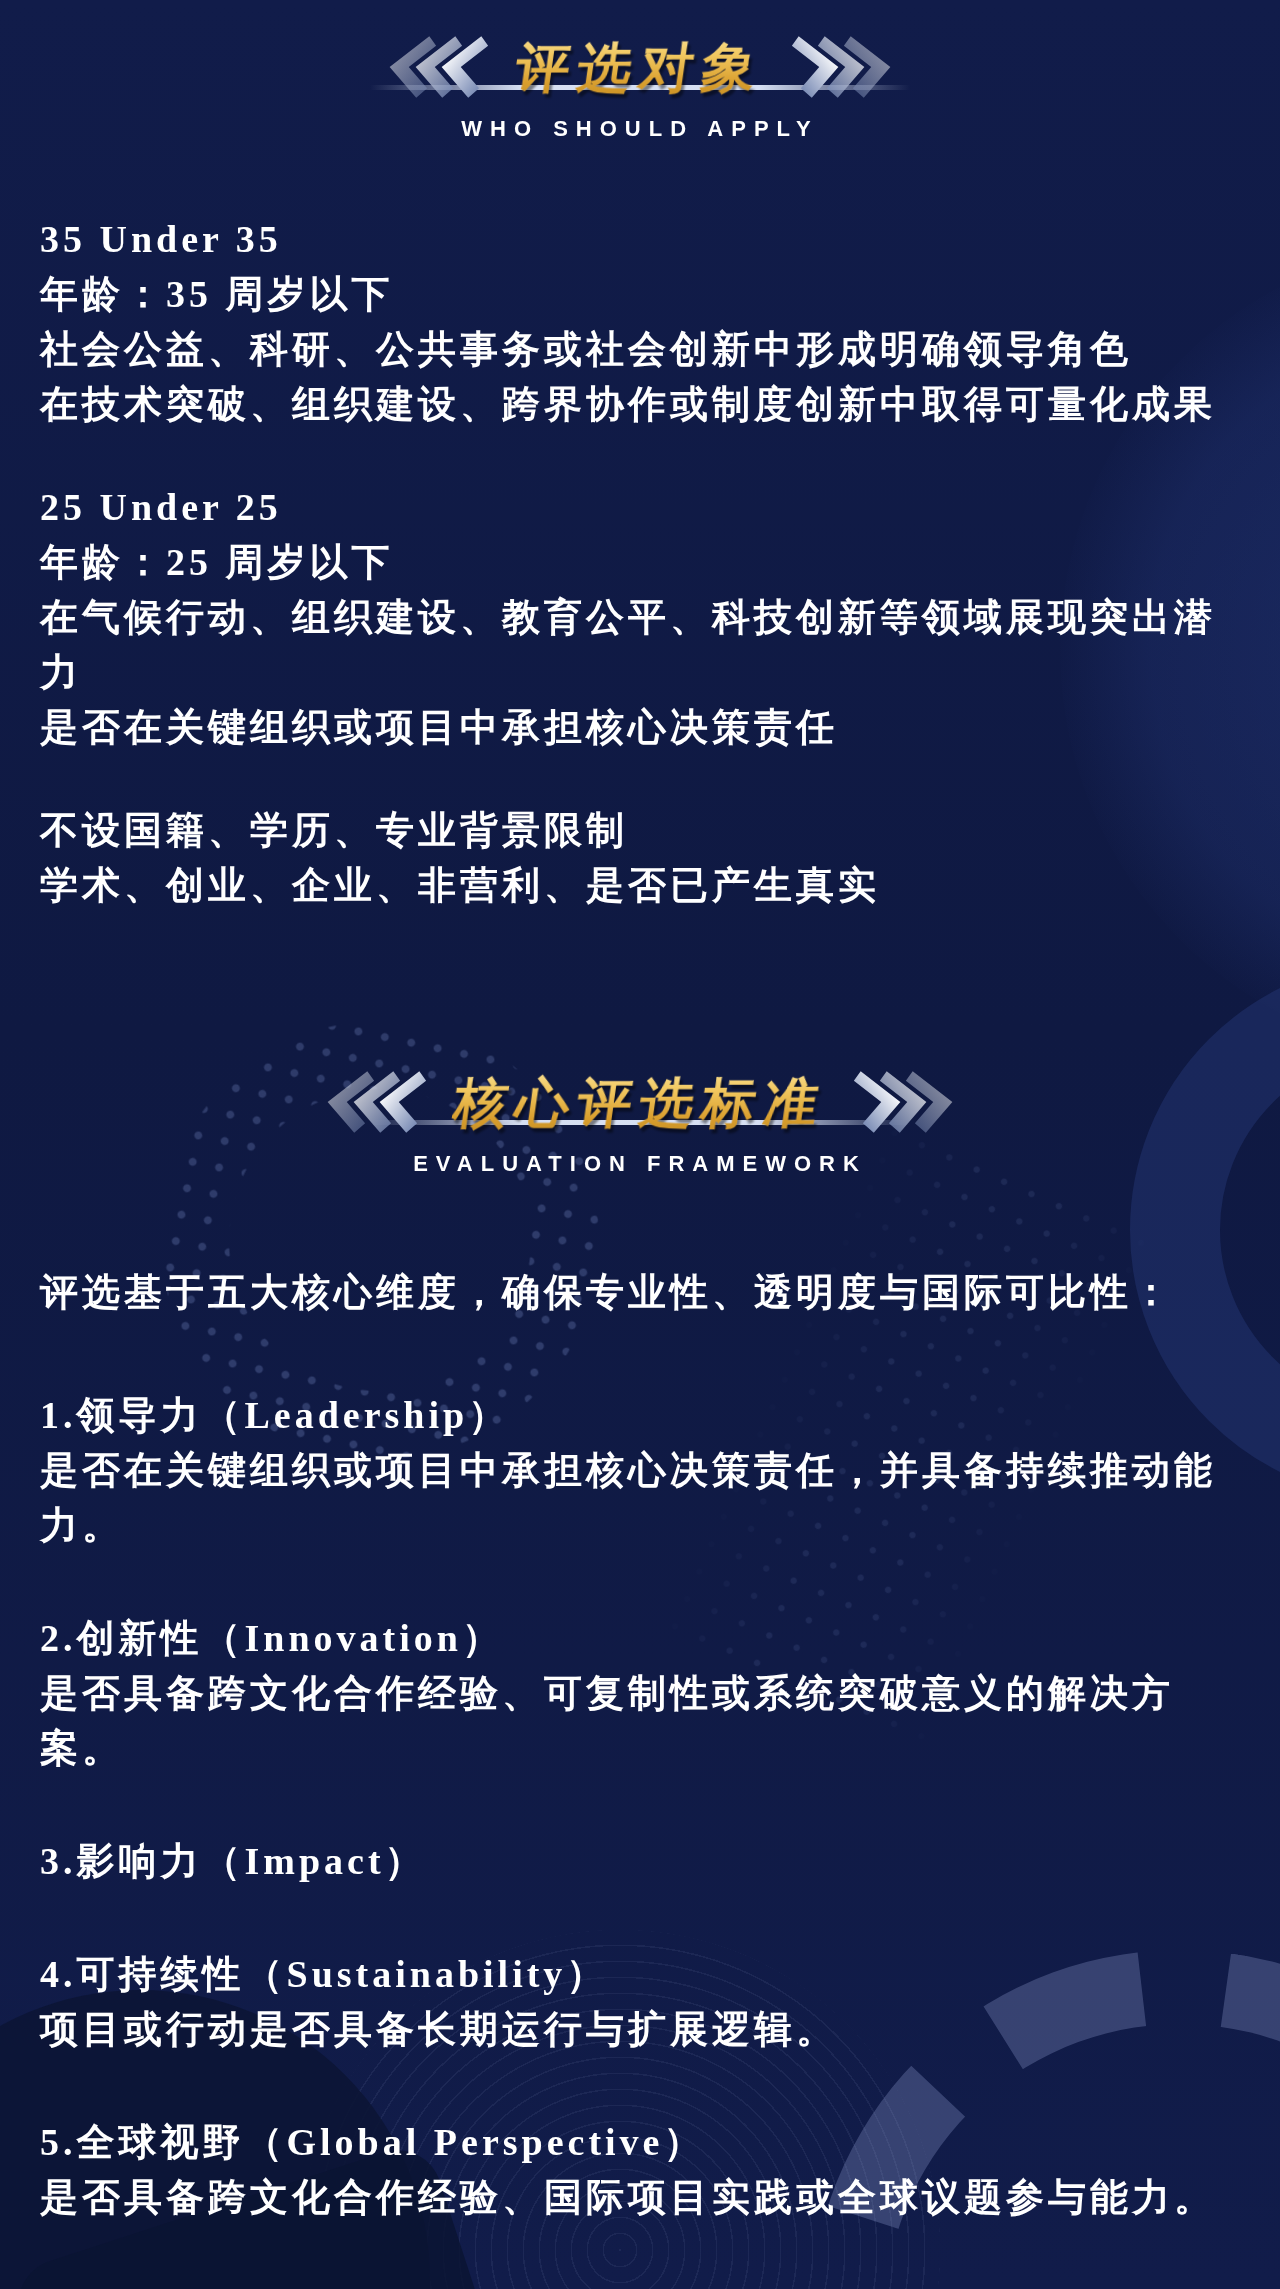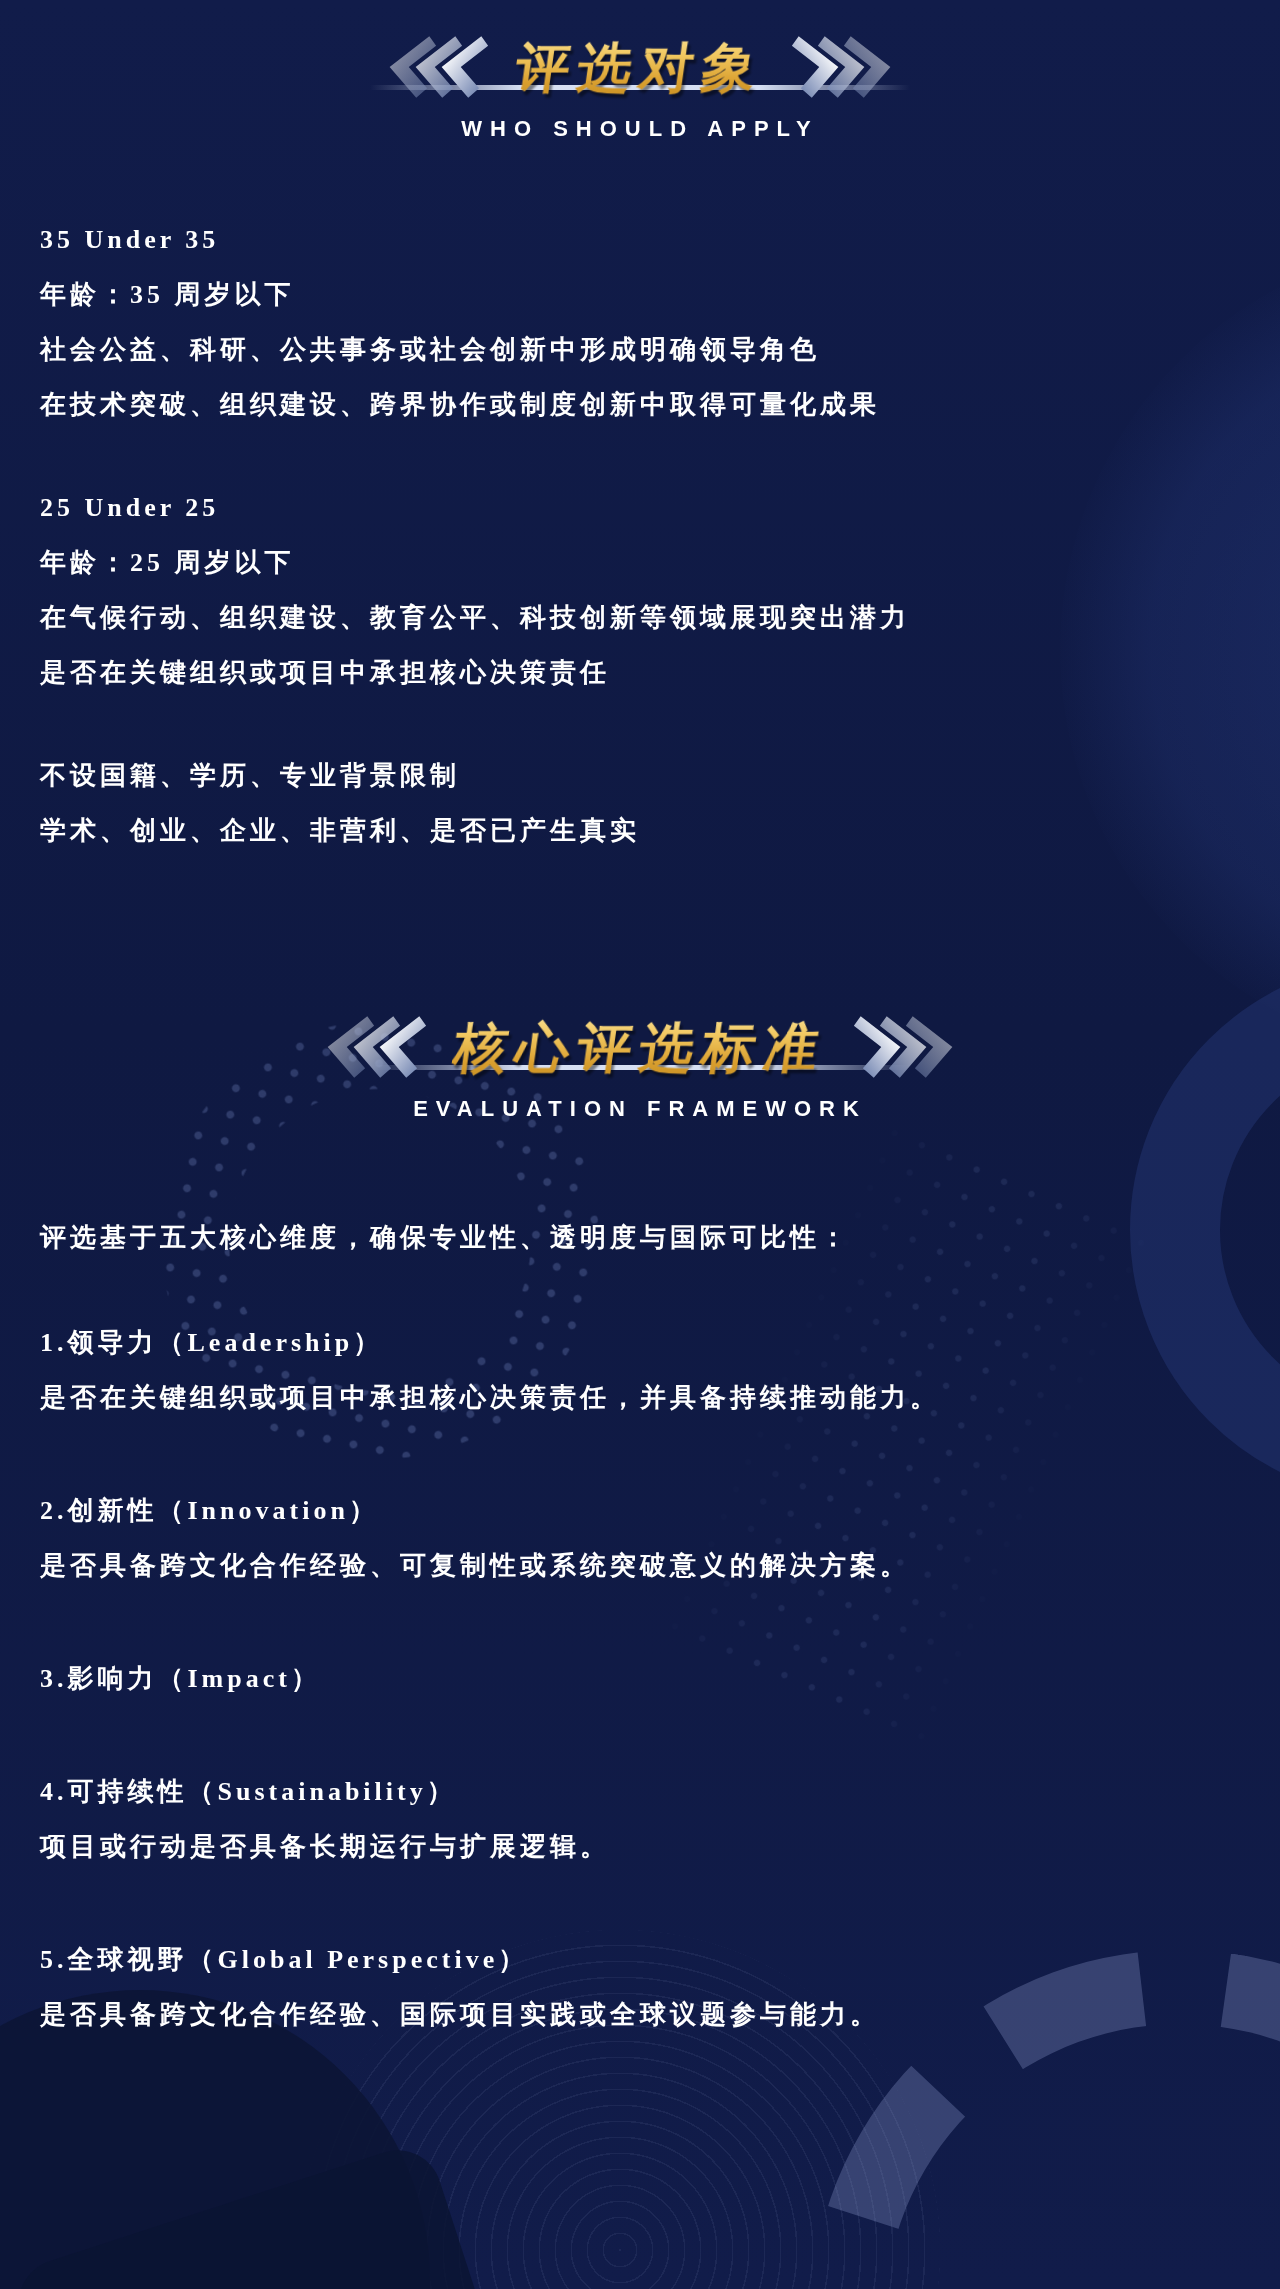--- a/index.html
+++ b/index.html
@@ -55,27 +55,27 @@
     background:linear-gradient(180deg,#FBE7A3 0%,#F1C75F 35%,#D99F2E 70%,#C08A20 100%);
     -webkit-background-clip:text;background-clip:text;color:transparent;
     filter:drop-shadow(3px 4px 1px rgba(0,0,0,.45));
     white-space:nowrap;}
   .chev{position:relative;z-index:1;flex:0 0 auto;}
   .chev-right{transform:scaleX(-1);}
   .title-en{
     font-family:"Liberation Sans","DejaVu Sans",sans-serif;
     font-size:22px;font-weight:700;letter-spacing:8px;color:#fff;
     margin-top:10px;white-space:nowrap;}
-  .para{font-size:26px;font-weight:700;line-height:55px;letter-spacing:4px;margin:0;}
+  .para{font-size:38px;font-weight:700;line-height:55px;letter-spacing:4px;margin:0;}
   .block{margin-top:48px;}
   .block.first{margin-top:70px;}
   .intro{margin-top:88px;}
   .criteria{margin-top:0;}
   .criterion{margin-top:58px;}
-  .criterion:first-child{margin-top:50px;}
+  .criterion:first-child{margin-top:68px;}
 </style>
 </head>
 <body>
 
 <div class="sheet">
 
   <div class="deco deco-circle-tr"></div>
   <div class="deco deco-ring-mid"></div>
   <div class="deco deco-dots-arc"></div>
   <div class="deco deco-dots-band"></div>

